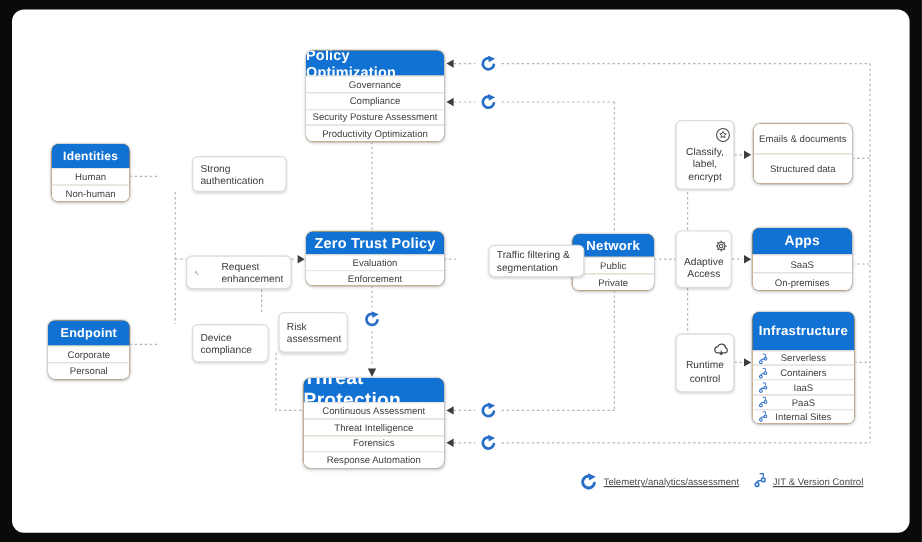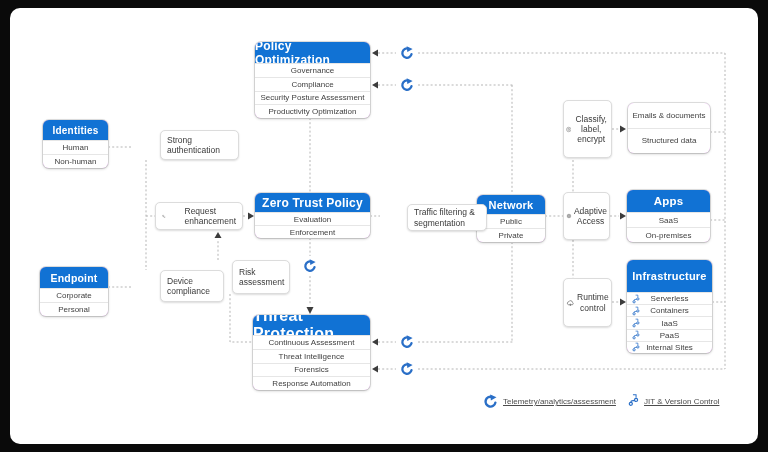--- a/index.html
+++ b/index.html
@@ -1,32 +1,32 @@
 <!DOCTYPE html>
 <html><head>
 <meta charset="utf-8">
 <style>
   html,body{margin:0;padding:0;background:#000;}
   #canvas{position:relative;width:768px;height:452px;background:#0a0a0a;font-family:"Liberation Sans",sans-serif;overflow:hidden;}
   #panel{position:absolute;left:10px;top:8px;right:10px;bottom:8px;background:#ffffff;border-radius:10px;}
   
-  .bluebox{position:absolute;display:flex;flex-direction:column;background:#f0abfc;border-radius:6px;
+  .bluebox{position:absolute;display:flex;flex-direction:column;background:#a16207;border-radius:6px;
     box-shadow:0 1px 3px rgba(0,0,0,.22), 0 0 0 1px #e2e2e2;overflow:hidden;}
   .bb-head{background:#1172d4;color:#fff;font-weight:bold;display:flex;align-items:center;justify-content:center;
     letter-spacing:.2px;flex:0 0 auto;}
   .bb-row{flex:1 1 0;display:flex;align-items:center;justify-content:center;font-size:8px;color:#3f3f3f;
     border-top:1px solid #e6e6e6;position:relative;background:#fff;}
   .bb-row:first-of-type{border-top:none;}
   .bb-row .jit{position:absolute;left:5px;top:50%;transform:translateY(-50%);}
   
   .wbox{position:absolute;background:#fff;border:1px solid #dcdcdc;border-radius:5px;
     box-shadow:0 1px 2px rgba(0,0,0,.14);font-size:8.5px;color:#3a3a3a;line-height:1.18;box-sizing:border-box;}
   .wbox.textleft{display:flex;align-items:center;padding:3px 6px;text-align:left;margin-left:27px;}
-  .wbox.iconrow{display:flex;align-items:center;gap:19px;padding:3px 6px;}
-  .wbox.icontop{display:flex;flex-direction:row;align-items:center;justify-content:center;gap:2px;text-align:center;padding:3px 2px;}
+  .wbox.iconrow{display:flex;align-items:center;gap:19px;padding:3px 6px;margin-top:11px;}
+  .wbox.icontop{display:flex;flex-direction:column;align-items:flex-end;justify-content:center;gap:2px;text-align:center;padding:3px 2px;}
   svg.lines{position:absolute;left:0;top:0;pointer-events:none;}
   .icon-abs{position:absolute;}
   .legend-label{position:absolute;font-size:8px;color:#4c4c4c;text-decoration:underline;}
 </style>
 </head>
 <body>
 
 <div id="canvas">
   <div id="panel"></div>
 

